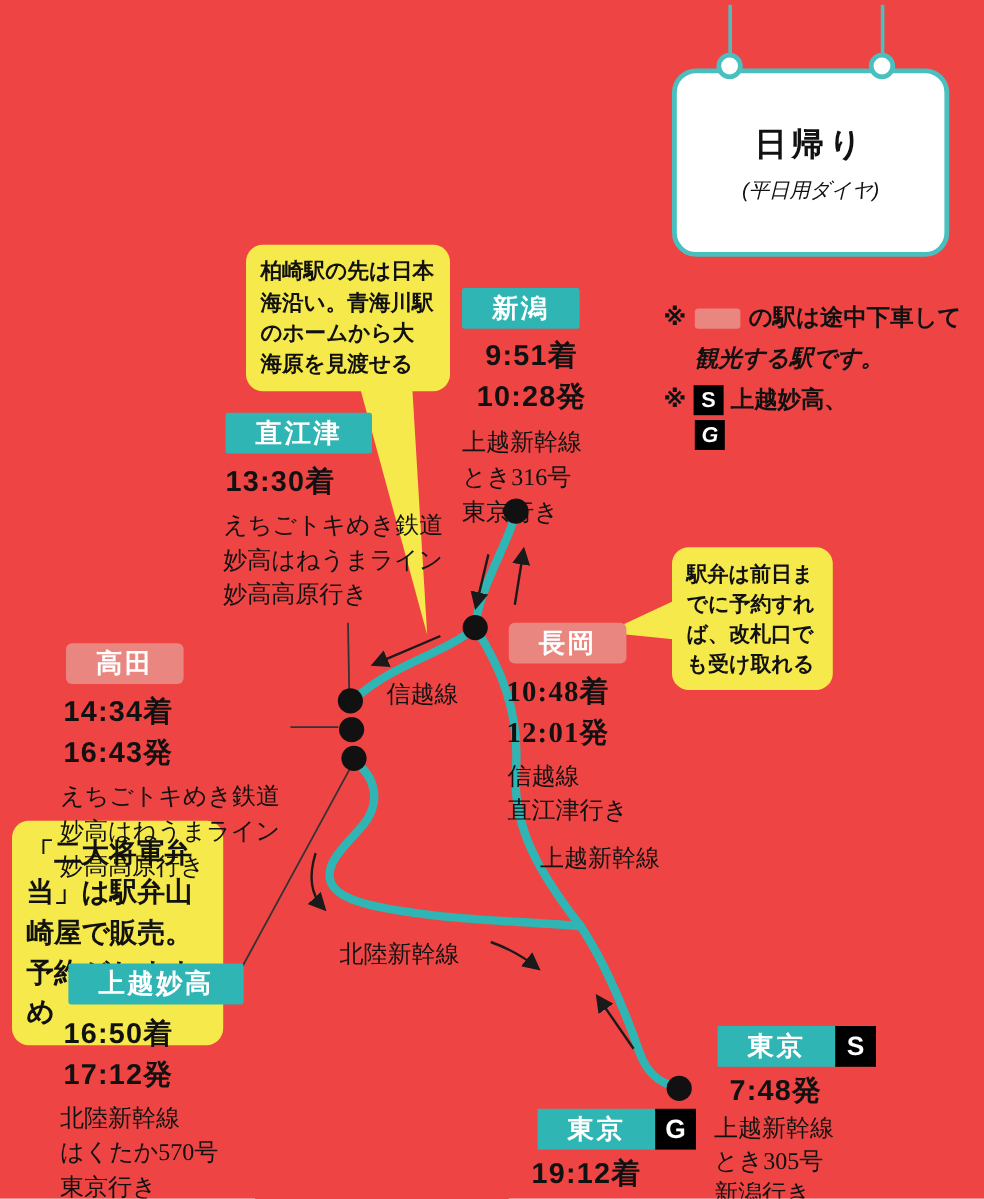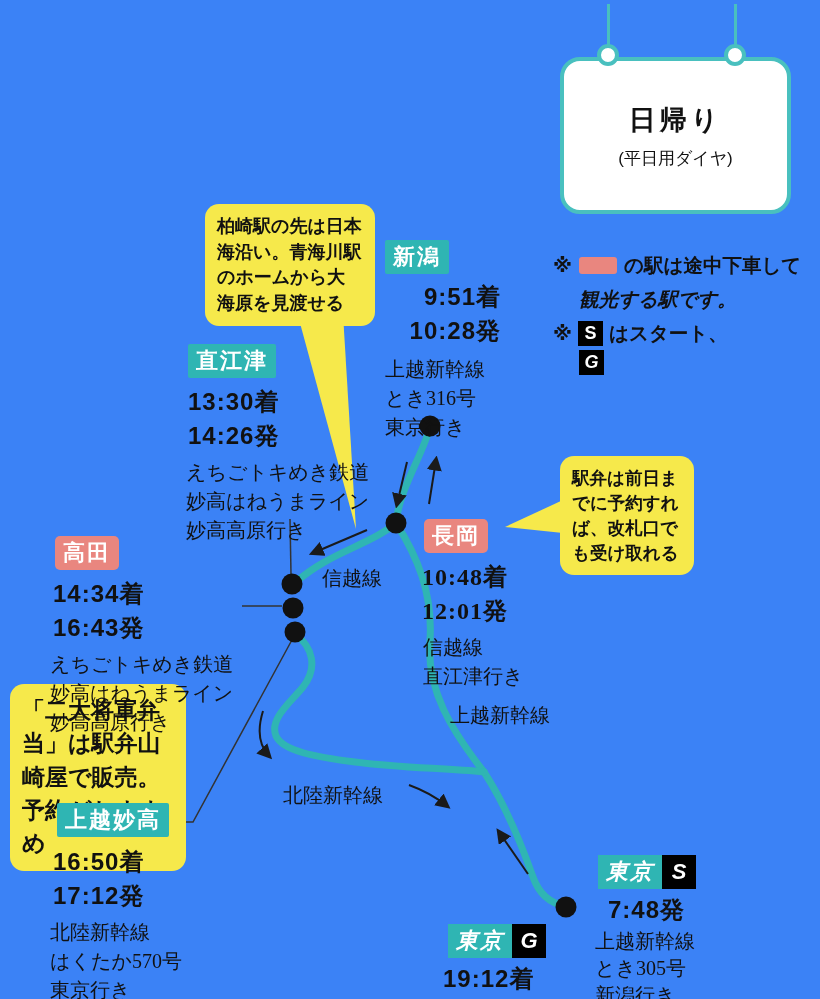--- a/index.html
+++ b/index.html
@@ -1,57 +1,57 @@
 <!DOCTYPE html>
 <html><head>
 <meta charset="utf-8">
 <style>
   html,body{margin:0;padding:0;background:#fff;}
   .canvas{
-    position:relative;width:820px;height:999px;background:#3b82f6;overflow:hidden;
+    position:relative;width:820px;height:999px;background:#ef4444;overflow:hidden;
     font-family:"Liberation Sans","DejaVu Sans",sans-serif;color:#111;
   }
   .abs{position:absolute;}
   svg.map{position:absolute;left:0;top:0;z-index:1;}
   .layer{position:absolute;left:0;top:0;width:100%;height:100%;z-index:2;pointer-events:none;}
   .layer > *{pointer-events:auto;}
 
   
   .sign{
     left:560px;top:57px;width:223px;height:149px;border:4px solid #49c0bf;border-radius:20px;
     display:flex;flex-direction:column;align-items:center;justify-content:center;gap:9px;background:#fff;
   }
   .sign .t1{font-size:27px;font-weight:bold;letter-spacing:4px;}
   .sign .t2{font-size:20px;font-weight:bold;letter-spacing:1px;}
-  .sign .t3{font-size:17px;font-weight:500;}
+  .sign .t3{font-size:17px;font-weight:500;font-style:italic;}
   .string{width:3px;background:#49c0bf;position:absolute;}
   .ring{position:absolute;width:14px;height:14px;border:4px solid #49c0bf;border-radius:50%;background:#fff;}
 
   
   .legend{left:553px;top:248px;width:266px;font-size:19.5px;font-weight:600;line-height:34px;}
   .leg-row{display:flex;align-items:center;white-space:nowrap;}
   .leg-indent{margin-left:26px;font-style:italic;}
   .swatch{display:inline-block;width:38px;height:17px;background:#e9867f;border-radius:3px;margin:0 7px;}
   .sg{display:inline-block;width:25px;height:25px;background:#000;color:#fff;font-weight:bold;
       font-size:18px;line-height:25px;text-align:center;margin-right:6px;}
 
   
   .callout{background:#f6e94b;border-radius:14px;padding:10px 12px;font-weight:bold;color:#111;}
   .co-kashiwazaki{left:205px;top:204px;width:146px;font-size:18px;line-height:1.42;}
   .co-ekiben{left:560px;top:456px;width:110px;font-size:17.5px;line-height:1.42;}
   .co-bento{left:10px;top:684px;width:152px;font-size:23px;line-height:1.45;}
 
   
   .label-box{display:inline-block;color:#fff;font-weight:bold;font-size:22px;line-height:1;
-             padding:6px 8px;letter-spacing:2px;}
+             padding:6px 25px;letter-spacing:2px;}
   .teal-bg{background:#2fb5b3;border-radius:2px;}
   .pink-bg{background:#e9867f;border-radius:5px;}
   .badge{display:inline-block;width:34px;background:#000;color:#fff;font-weight:bold;font-size:22px;
          line-height:1;padding:6px 0;text-align:center;letter-spacing:0;}
-  .label-row{display:flex;font-style:italic;}
+  .label-row{display:flex;}
 
   .times{font-weight:bold;font-size:24px;line-height:34px;letter-spacing:1px;white-space:nowrap;}
   .train{font-family:"Liberation Serif","DejaVu Serif",serif;font-size:20px;line-height:29px;white-space:nowrap;}
   .line-label{font-family:"Liberation Serif","DejaVu Serif",serif;font-size:20px;white-space:nowrap;}
 </style>
 </head>
 <body>
 
 <div class="canvas">
 
@@ -107,49 +107,48 @@
         <span>※</span>
         <span class="swatch"></span>
         <span>の駅は途中下車して</span>
       </div>
       <div class="leg-row leg-indent">
         <span>観光する駅です。</span>
       </div>
       <div class="leg-row">
         <span style="margin-right:6px;">※</span>
         <span class="sg">S</span>
-        <span>はスタート、</span>
+        <span>上越妙高、</span>
       </div>
       <div class="leg-row leg-indent">
         <span class="sg">G</span>
       </div>
     </div>
 
     <div class="abs callout co-kashiwazaki">柏崎駅の先は日本海沿い。青海川駅のホームから大海原を見渡せる</div>
     <div class="abs callout co-ekiben">駅弁は前日までに予約すれば、改札口でも受け取れる</div>
     <div class="abs callout co-bento">「二大将軍弁当」は駅弁山崎屋で販売。予約がおすすめ</div>
 
     <div class="abs" style="left:385px;top:240px;">
       <span class="label-box teal-bg">新潟</span>
-      <div class="times" style="width:116px;text-align:right;margin-top:6px;">
+      <div class="times" style="width:116px;text-align:center;margin-top:6px;">
         <div>9:51着</div>
         <div>10:28発</div>
       </div>
       <div class="train" style="margin-top:7px;">
         <div>上越新幹線</div>
         <div>とき316号</div>
         <div>東京行き</div>
       </div>
     </div>
 
     <div class="abs" style="left:188px;top:344px;">
       <span class="label-box teal-bg">直江津</span>
       <div class="times" style="margin-top:7px;">
         <div>13:30着</div>
-        <div>14:26発</div>
       </div>
       <div class="train" style="margin-top:5px;margin-left:-2px;">
         <div>えちごトキめき鉄道</div>
         <div>妙高はねうまライン</div>
         <div>妙高高原行き</div>
       </div>
     </div>
 
     <div class="abs" style="left:55px;top:504px;margin-top:32px;">
       <span class="label-box pink-bg">高田</span>

